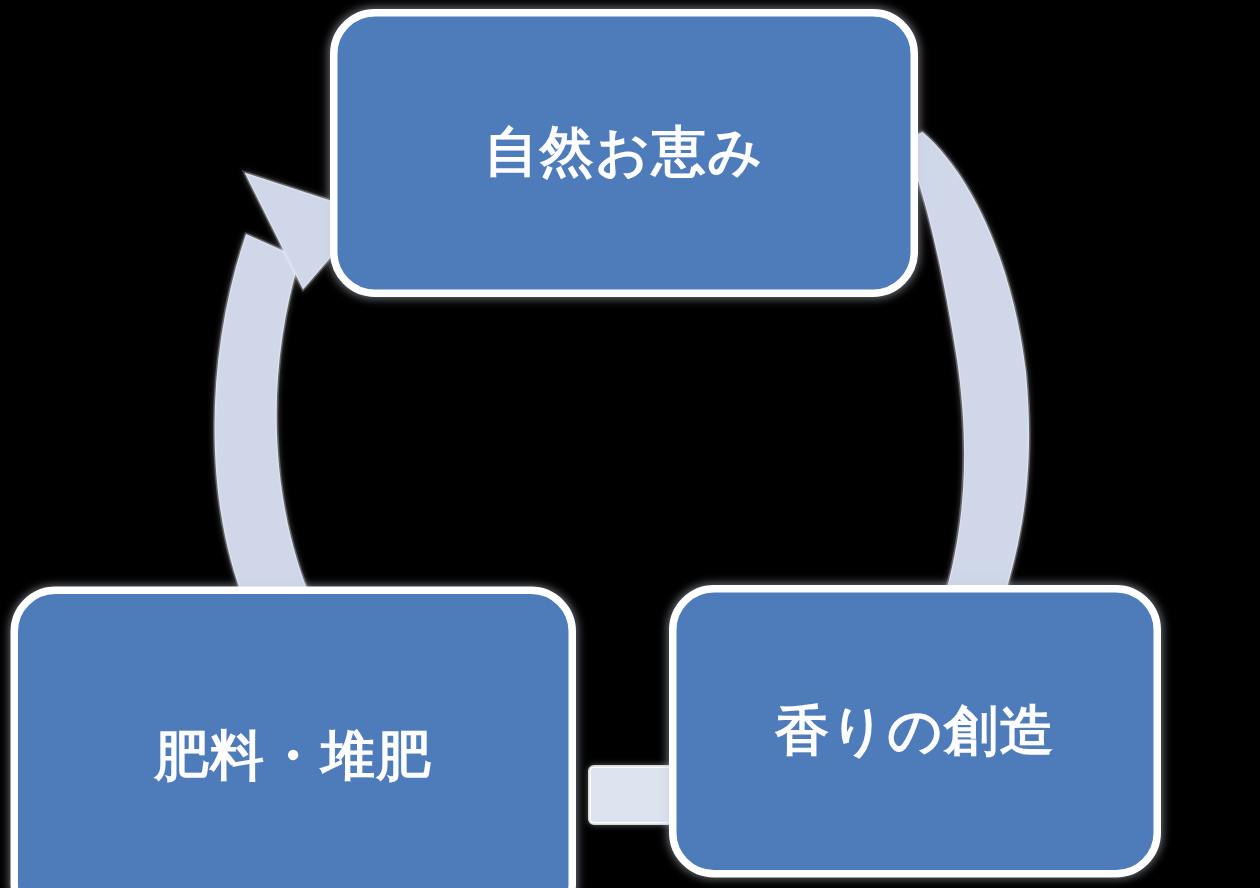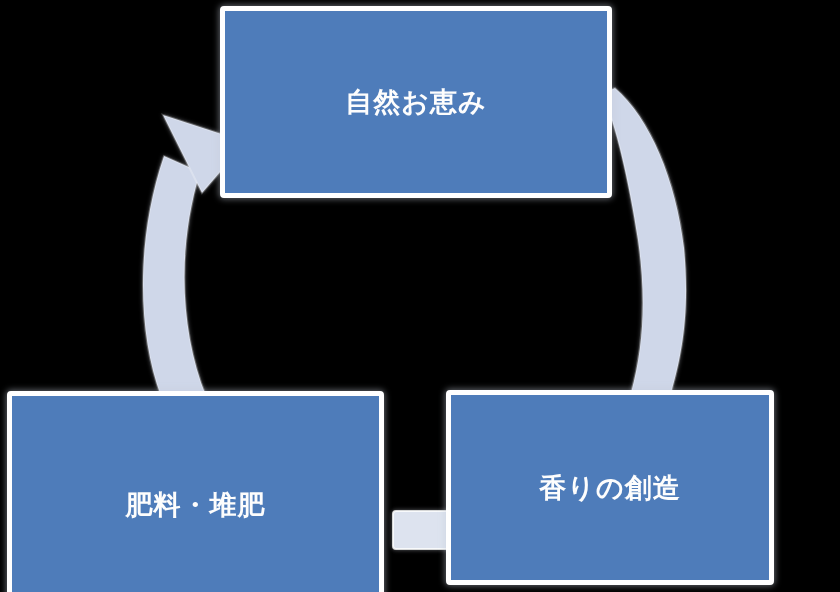--- a/index.html
+++ b/index.html
@@ -19,27 +19,27 @@
     position: absolute;
     left: 0;
     top: 0;
     filter: drop-shadow(0 0 2px rgba(214, 220, 232, 0.45));
   }
   .node {
     position: absolute;
     box-sizing: border-box;
     background: #4e7cba;
     border: 5px solid #ffffff;
-    border-radius: 4px;
+    border-radius: 30px;
     display: flex;
     flex-direction: column;
     justify-content: center;
     text-align: center;
     color: #fdfdfd;
-    font-size: 27px;
+    font-size: 36px;
     font-weight: 600;
     letter-spacing: 1px;
     box-shadow: 0 0 6px 1px rgba(198, 205, 218, 0.5);
   }
   .node .line {
     line-height: 36px;
     white-space: nowrap;
   }
   .node-top {
     left: 220px;

